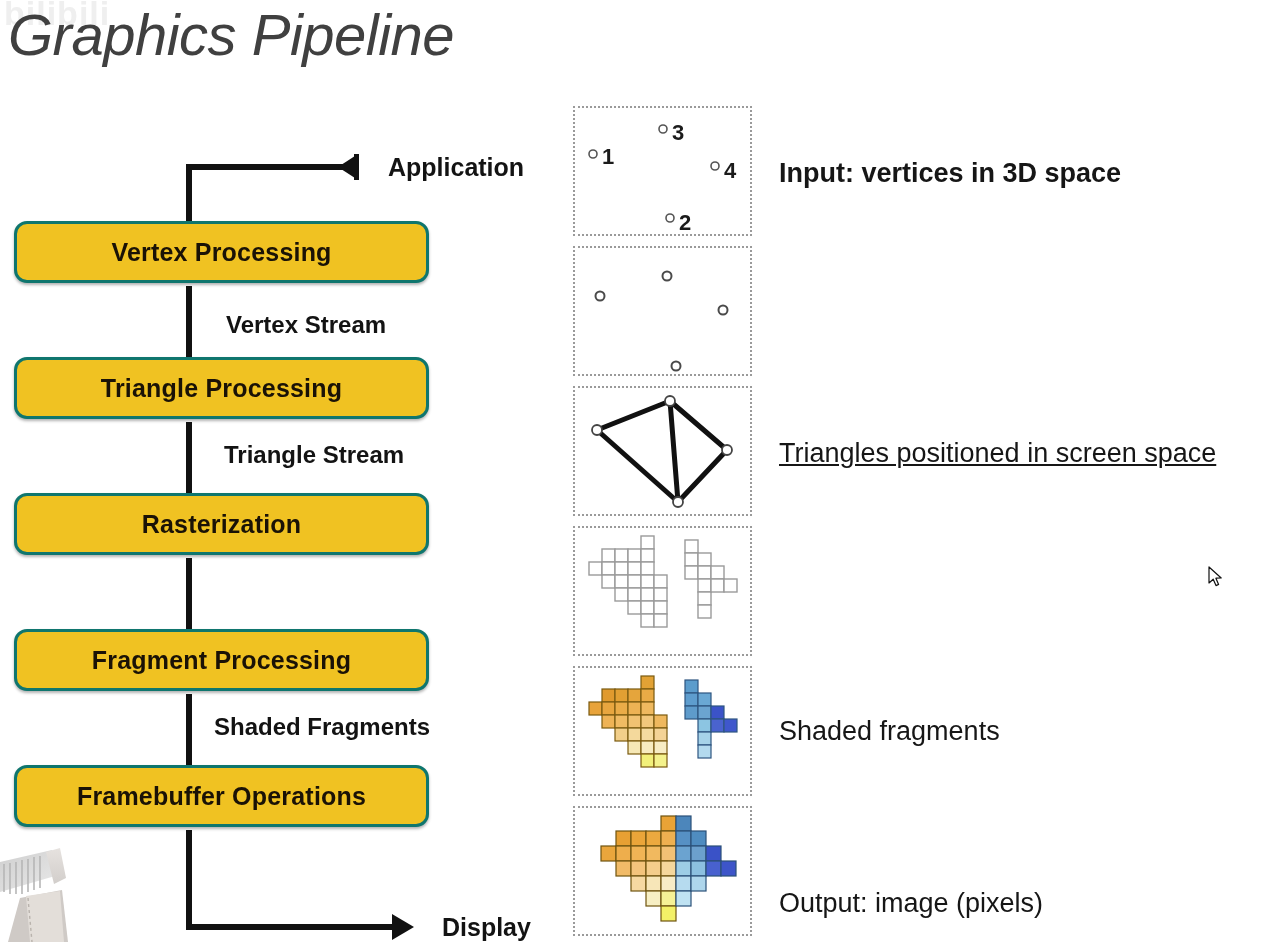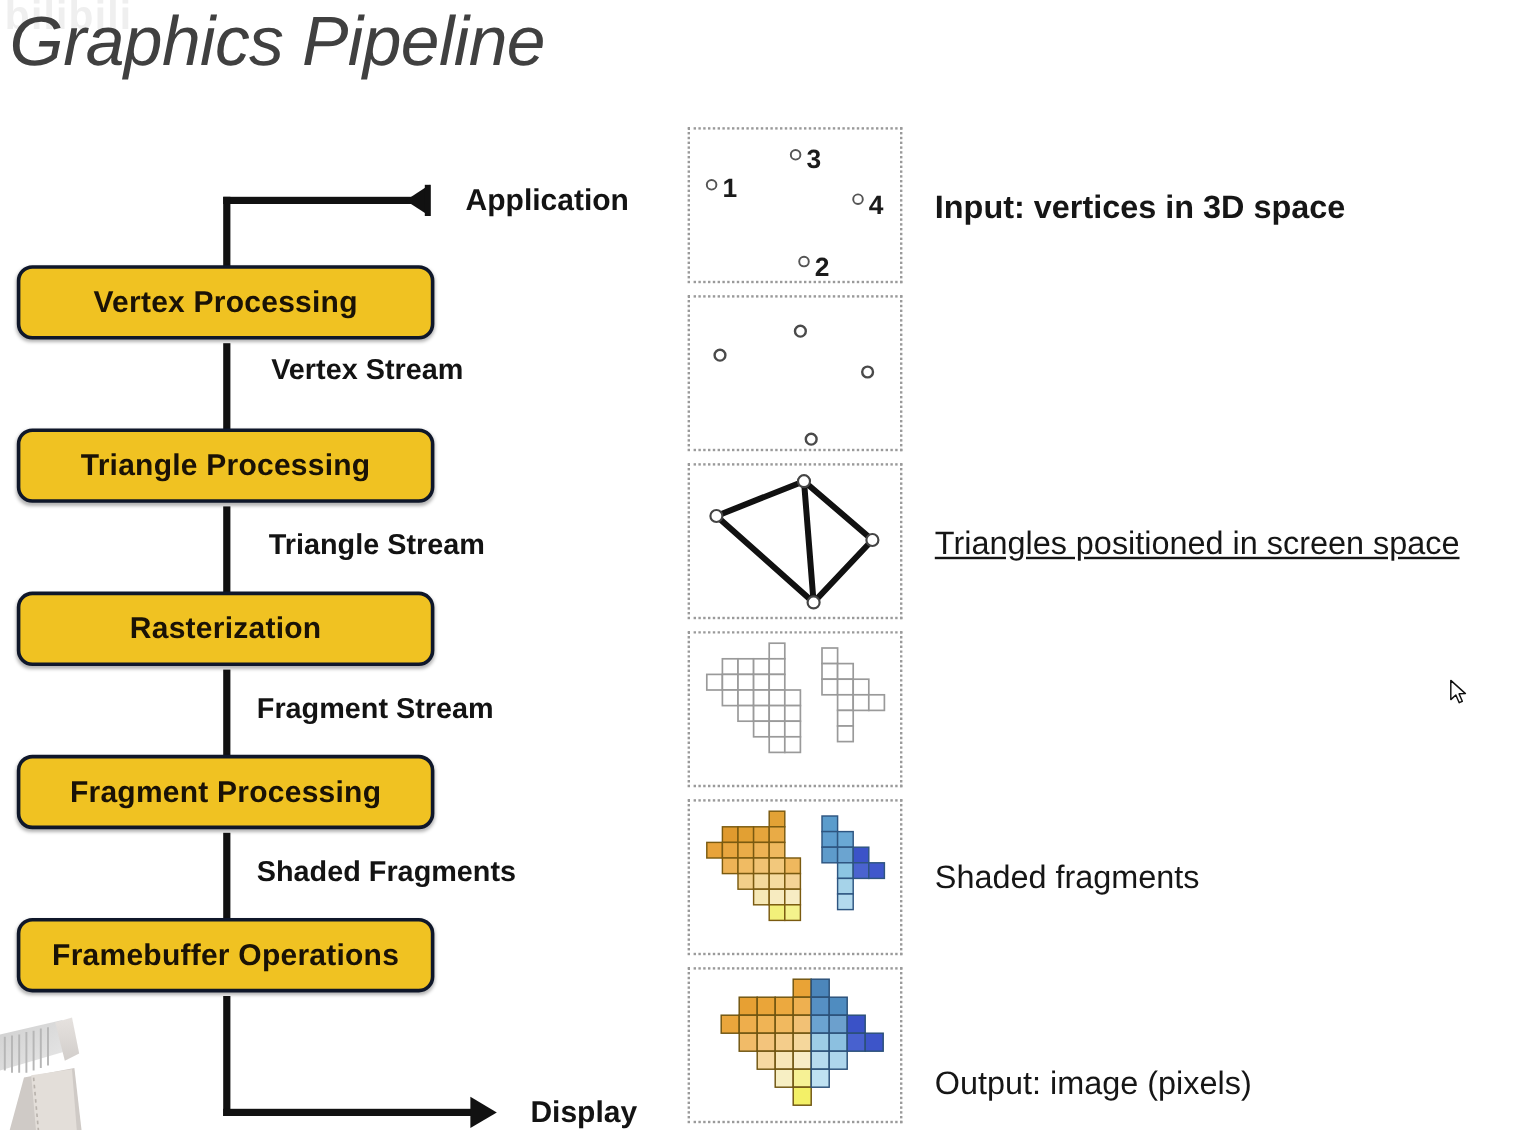--- a/index.html
+++ b/index.html
@@ -58,24 +58,24 @@
     background: #111111;
   }
   .hline {
     position: absolute;
     height: 6px;
     background: #111111;
   }
   .stage-box {
     position: absolute;
     left: 14px;
-    width: 348px;
+    width: 415px;
     height: 62px;
     background: #f0c222;
-    border: 3px solid #0f172a;
+    border: 3px solid #0f766e;
     border-radius: 13px;
     box-shadow: 0 2px 3px rgba(0,0,0,0.30);
     display: flex;
     align-items: center;
     justify-content: center;
     box-sizing: border-box;
   }
   .stage-label {
     font-size: 25px;
     font-weight: 700;
@@ -193,23 +193,22 @@
     <div class="stage-box" style="top:489px;">
       <span class="stage-label">Fragment Processing</span>
     </div>
     <div class="stage-box" style="top:353px;">
       <span class="stage-label">Rasterization</span>
     </div>
     <div class="stage-box" style="top:625px;">
       <span class="stage-label">Framebuffer Operations</span>
     </div>
 
-    <div class="stream-label" style="left:226px; top:155px;">Vertex Stream</div>
+    <div class="stream-label" style="left:226px; top:171px;">Vertex Stream</div>
     <div class="stream-label" style="left:224px; top:301px;">Triangle Stream</div>
-    <div class="stream-label" style="left:214px; top:437px;">Fragment Stream</div>
     <div class="stream-label" style="left:214px; top:573px;">Shaded Fragments</div>
   </div>
 
   <div class="panel" style="top:106px;">
     <svg width="175" height="126" viewBox="0 0 175 126">
       <g>
         <circle cx="18" cy="46" r="4" fill="#ffffff" stroke="#555555" stroke-width="1.6"></circle>
         <circle cx="88" cy="21" r="4" fill="#ffffff" stroke="#555555" stroke-width="1.6"></circle>
         <circle cx="140" cy="58" r="4" fill="#ffffff" stroke="#555555" stroke-width="1.6"></circle>
         <circle cx="95" cy="110" r="4" fill="#ffffff" stroke="#555555" stroke-width="1.6"></circle>

